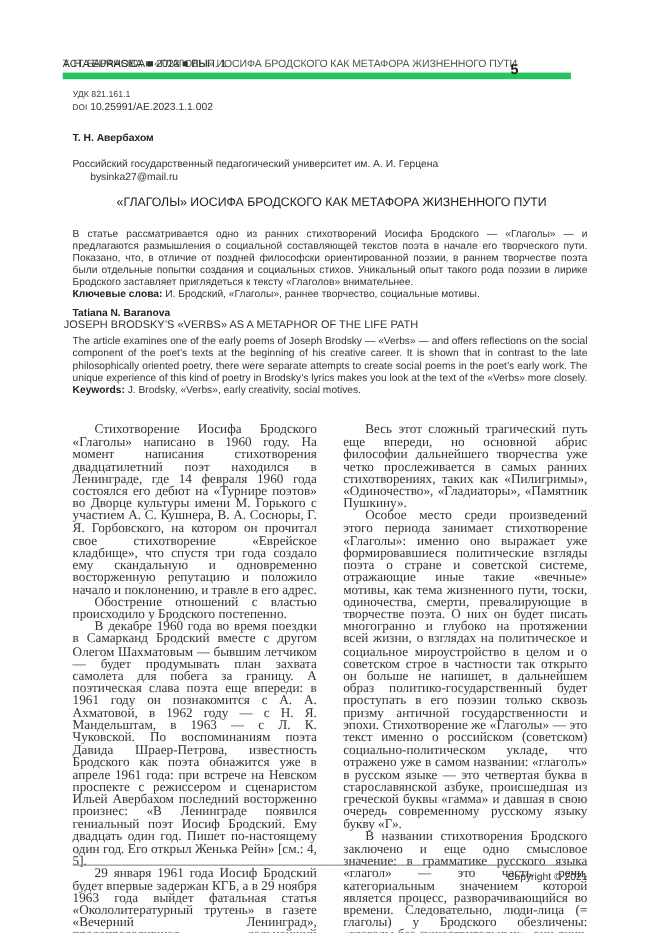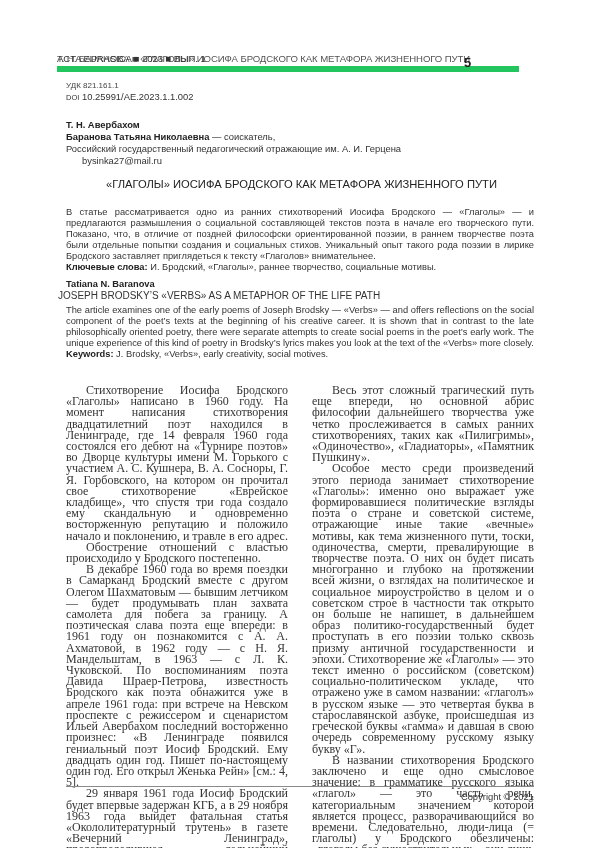--- a/index.html
+++ b/index.html
@@ -52,22 +52,21 @@
   <div class="running-header">
     <span class="rh-text">ACTA EURASICA ■ 2023 ■ ВЫП. 1</span>
     <span class="rh-text overlay">Т. Н. БАРАНОВА ■ «ГЛАГОЛЫ» ИОСИФА БРОДСКОГО КАК МЕТАФОРА ЖИЗНЕННОГО ПУТИ</span>
   </div>
   <div class="page-number">5</div>
 
   <div class="udk sans">УДК 821.161.1</div>
   <div class="doi sans"><span class="doi-label">DOI</span> <span>10.25991/AE.2023.1.1.002</span></div>
 
   <div class="author-short sans">Т. Н. Авербахом</div>
-  <div class="author-line sans"><b>Баранова Татьяна Николаевна</b><span> — соискатель,</span></div>
-  <div class="affiliation sans">Российский государственный педагогический отражающие им. А. И. Герцена</div>
+  <div class="affiliation sans">Российский государственный педагогический университет им. А. И. Герцена</div>
   <div class="email sans">bysinka27@mail.ru</div>
 
   <div class="article-title sans">«ГЛАГОЛЫ» ИОСИФА БРОДСКОГО КАК МЕТАФОРА ЖИЗНЕННОГО ПУТИ</div>
 
   <div class="abstract-ru serif">
     <div>В статье рассматривается одно из ранних стихотворений Иосифа Бродского — «Глаголы» — и предлагаются размышления о социальной составляющей текстов поэта в начале его творческого пути. Показано, что, в отличие от поздней философски ориентированной поэзии, в раннем творчестве поэта были отдельные попытки создания и социальных стихов. Уникальный опыт такого рода поэзии в лирике Бродского заставляет приглядеться к тексту «Глаголов» внимательнее.</div>
     <div class="keywords"><b>Ключевые слова:</b><span> И. Бродский, «Глаголы», раннее творчество, социальные мотивы.</span></div>
   </div>
 
   <div class="author-en serif">Tatiana N. Baranova</div>

